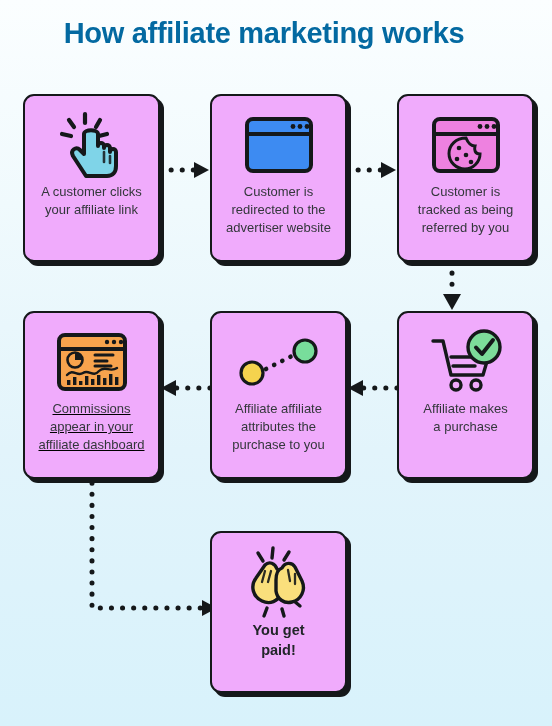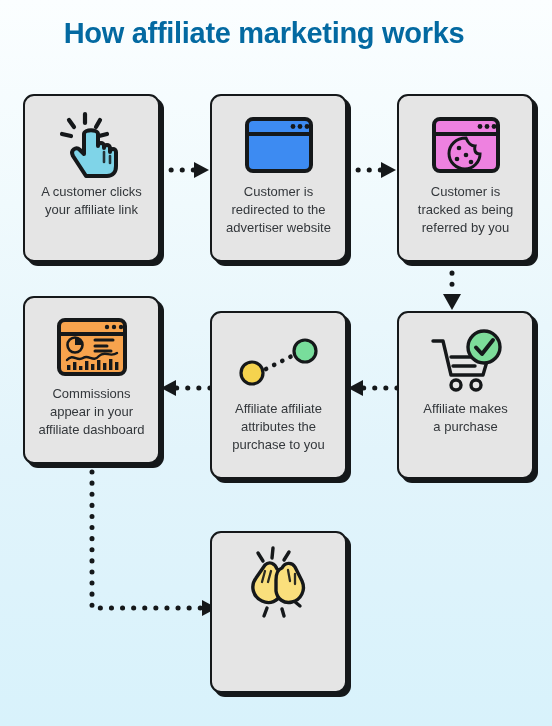--- a/index.html
+++ b/index.html
@@ -23,21 +23,21 @@
     font-weight: bold;
     letter-spacing: -0.3px;
     color: #0369a1;
   }
 
   
   .card {
     position: absolute;
     width: 137px;
     height: 168px;
-    background: #e5e5e5;
+    background: #f0abfc;
     border: 2.5px solid #15181a;
     border-radius: 11px;
     box-shadow: 4px 4px 0 0 #15181a;
     display: flex;
     flex-direction: column;
     align-items: center;
     justify-content: flex-start;
     padding-top: 13px;
   }
   .card.tall { height: 162px; }
@@ -63,21 +63,21 @@
     font-weight: bold;
     font-size: 14.5px;
     line-height: 20px;
     color: #222629;
   }
 
   
   #card-click      { left: 23px;  top: 94px; }
   #card-redirect   { left: 210px; top: 94px; }
   #card-tracked    { left: 397px; top: 94px; }
-  #card-dashboard  { left: 23px;  top: 296px; }
+  #card-dashboard  { left: 23px;  top: 311px; text-decoration: underline; }
   #card-attribute  { left: 210px; top: 311px; }
   #card-purchase   { left: 397px; top: 311px; }
   #card-paid       { left: 210px; top: 531px; }
 
   
   .conn {
     position: absolute;
     overflow: visible;
   }
   #conn-1 { left: 158px; top: 160px; }
@@ -271,13 +271,15 @@
       <path d="M45,23 C48,17 55,17 58,22 L65,36 C69,45 64,55 55,57
                C47,59 40,54 39,46 L39,35 C39,28 42,24 45,23 Z" fill="#fadf7c" stroke="#15181a" stroke-width="3.4" stroke-linejoin="round"></path>
       <g stroke="#15181a" stroke-width="2.3" stroke-linecap="round" fill="none" opacity="0.9">
         <line x1="28" y1="26" x2="25" y2="37"></line>
         <line x1="34" y1="26" x2="31" y2="37"></line>
         <line x1="51" y1="25" x2="53" y2="36"></line>
         <line x1="58" y1="29" x2="58" y2="39"></line>
       </g>
     </svg>
   </div>
+  <div class="card-label bold">You get
+paid!</div>
 </div>
 
 </body></html>

